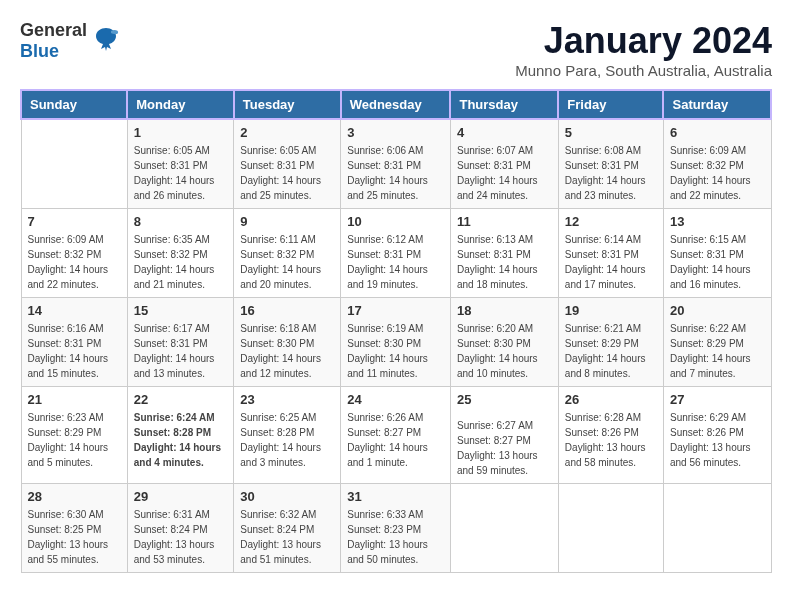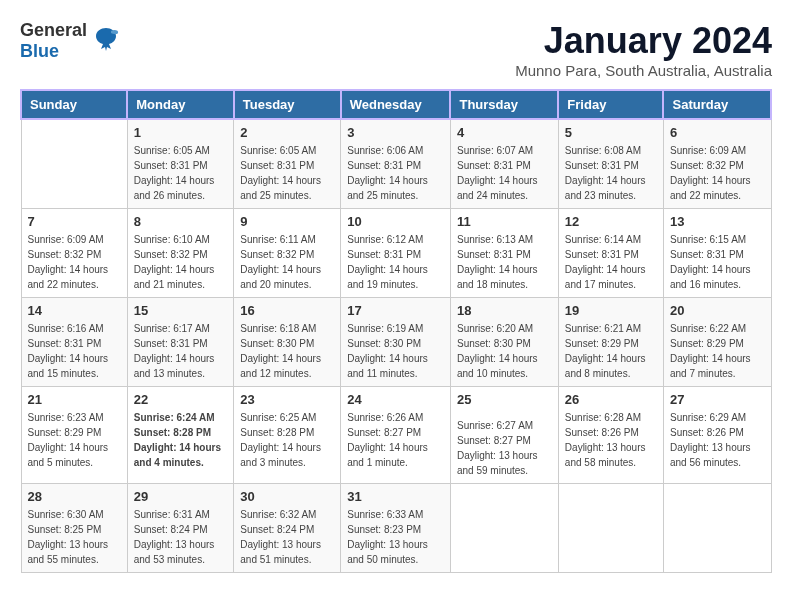--- a/index.html
+++ b/index.html
@@ -173,21 +173,21 @@
       <tr>
         <td>
           <span class="day-number">7</span>
           <div class="day-info" style="white-space: pre-line;">Sunrise: 6:09 AM
 Sunset: 8:32 PM
 Daylight: 14 hours
 and 22 minutes.</div>
         </td>
         <td>
           <span class="day-number">8</span>
-          <div class="day-info" style="white-space: pre-line;">Sunrise: 6:10 AM
+          <div class="day-info" style="white-space: pre-line;">Sunrise: 6:35 AM
 Sunset: 8:32 PM
 Daylight: 14 hours
 and 21 minutes.</div>
         </td>
         <td>
           <span class="day-number">9</span>
           <div class="day-info" style="white-space: pre-line;">Sunrise: 6:11 AM
 Sunset: 8:32 PM
 Daylight: 14 hours
 and 20 minutes.</div>

